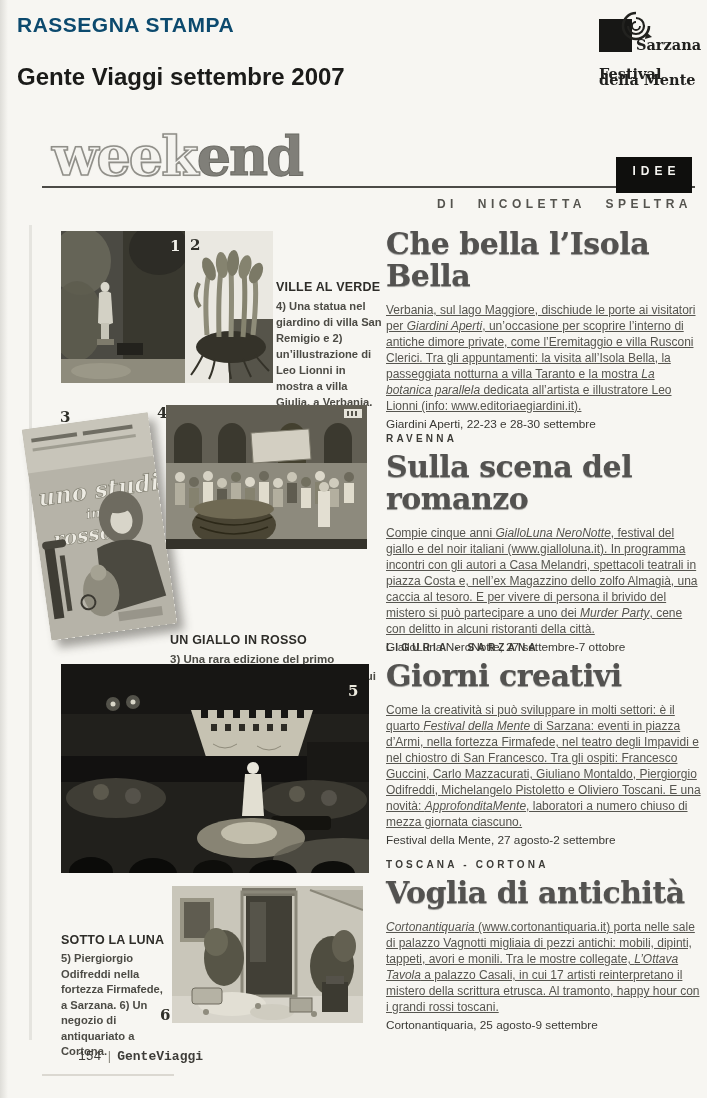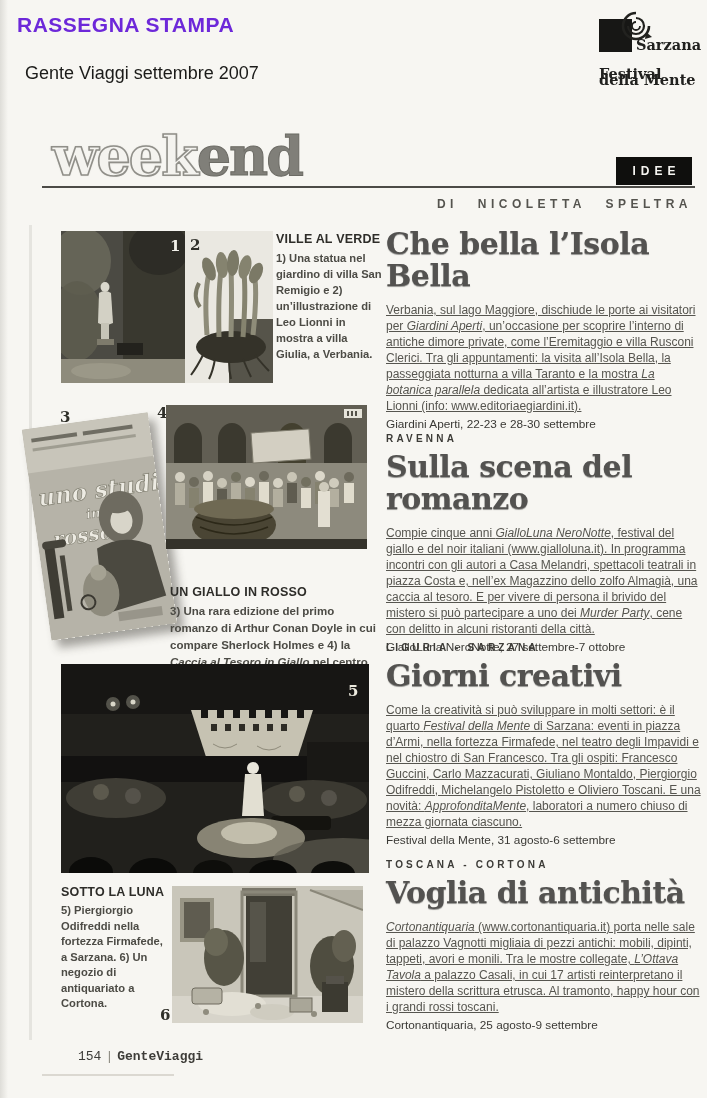--- a/index.html
+++ b/index.html
@@ -5,54 +5,54 @@
   html,body{margin:0;padding:0;background:#e8e6e2;}
   .page{position:relative;width:707px;height:1098px;background:#f7f6f2;overflow:hidden;
         font-family:"Liberation Sans",sans-serif;}
   
   .scan-shadow-left{position:absolute;left:0;top:0;width:8px;height:1098px;
       background:linear-gradient(to right,rgba(110,108,100,.18),rgba(110,108,100,0));}
   .scan-fold{position:absolute;left:29px;top:225px;width:3px;height:815px;background:rgba(100,98,92,.12);}
 
   
   .hdr-title{position:absolute;left:17px;top:13px;font-size:21px;font-weight:bold;
-      letter-spacing:.5px;color:#6d28d9;}
-  .hdr-sub{position:absolute;left:25px;top:63px;font-size:18px;font-weight:normal;color:#1b1b19;}
+      letter-spacing:.5px;color:#0c4a6e;}
+  .hdr-sub{position:absolute;left:17px;top:63px;font-size:24px;font-weight:bold;color:#1b1b19;}
 
   
   .logo{position:absolute;left:597px;top:12px;width:110px;height:82px;
       font-family:"DejaVu Serif",serif;color:#21211f;}
   .logo-square{position:absolute;left:2px;top:7px;width:33px;height:33px;background:#171715;}
   .logo-swirl{position:absolute;left:21px;top:-4px;width:36px;height:36px;}
   .logo-city{position:absolute;left:39px;top:24px;font-size:14.5px;font-weight:bold;}
   .logo-l2{position:absolute;left:2px;top:53px;font-size:14.5px;font-weight:bold;}
   .logo-l3{position:absolute;left:2px;top:59px;font-size:14.5px;font-weight:bold;}
 
   
   .brand{position:absolute;left:52px;top:127px;font-family:"DejaVu Serif",serif;
       font-weight:bold;font-size:54px;line-height:58px;letter-spacing:-2px;}
   .brand-week{color:#f4f3ef;-webkit-text-stroke:1.6px #908f89;text-shadow:0 0 2px rgba(120,119,112,.45);}
   .brand-end{color:#807f79;-webkit-text-stroke:1px #6c6b65;}
   .masthead-rule{position:absolute;left:42px;top:186px;width:653px;height:2px;background:#4c4b47;}
-  .idee{position:absolute;left:616px;top:157px;width:76px;height:28px;background:#0f0f0d;
+  .idee{position:absolute;left:616px;top:157px;width:76px;height:36px;background:#0f0f0d;
       color:#f5f4f0;font-weight:bold;font-size:12px;letter-spacing:5px;text-indent:5px;
       text-align:center;line-height:29px;}
   .byline{position:absolute;left:300px;top:197px;width:392px;text-align:right;font-size:12px;
       font-weight:bold;letter-spacing:4.5px;word-spacing:12px;color:#55544f;}
 
   
   .photo{position:absolute;overflow:hidden;}
   .photo svg{display:block;width:100%;height:100%;}
   .photo3{position:absolute;left:36px;top:420px;width:127px;height:213px;
       transform:rotate(-8deg);box-shadow:6px 8px 10px rgba(60,58,50,.45);overflow:hidden;}
   .photo-num{position:absolute;font-family:"DejaVu Serif",serif;font-weight:bold;font-size:15px;}
 
   
   .caption{position:absolute;}
-  .cap-title{font-weight:bold;font-size:12.5px;color:#2e2d29;letter-spacing:.2px;margin-bottom:4px;}
+  .cap-title{font-weight:bold;font-size:12.5px;color:#2e2d29;letter-spacing:.2px;margin-bottom:4px;margin-top:48px;}
   .cap-text{font-weight:bold;font-size:11px;color:#4c4b45;}
   .cap1{left:276px;top:232px;width:108px;}  .cap1 .cap-text{font-size:11.2px;line-height:16px;}
   .cap2{left:170px;top:585px;width:215px;}  .cap2 .cap-text{font-size:11.5px;line-height:17px;}
   .cap3{left:61px;top:885px;width:104px;}   .cap3 .cap-text{font-size:11.2px;line-height:15.5px;}
   .it{font-style:italic;}
 
   
   .article{position:absolute;left:386px;width:316px;}
   .kicker{font-size:10px;font-weight:bold;letter-spacing:3.2px;color:#3c3b37;margin:0 0 7px 0;}
   .headline{font-family:"DejaVu Serif",serif;font-weight:bold;font-size:30px;line-height:32px;
@@ -134,21 +134,21 @@
       <ellipse cx="48" cy="32" rx="6" ry="13" fill="#7b7966" transform="rotate(4 48 32)"></ellipse>
       <ellipse cx="60" cy="36" rx="6" ry="12" fill="#85836f" transform="rotate(14 60 36)"></ellipse>
       <ellipse cx="71" cy="42" rx="6" ry="11" fill="#7b7966" transform="rotate(24 71 42)"></ellipse>
       <path d="M14,52 q-7,14 1,24" stroke="#7b7966" stroke-width="4" fill="none"></path>
     </svg>
   </div>
   <div class="photo-num" style="left:190px;top:236px;color:#30302a;">2</div>
 
   <div class="caption cap1">
     <div class="cap-title">VILLE AL VERDE</div>
-    <div class="cap-text"><span>1) Una statua nel giardino di villa San Remigio e 2) un’illustrazione di Leo Lionni in mostra a villa Giulia, a Verbania.</span></div>
+    <div class="cap-text"><span>4) Una statua nel giardino di villa San Remigio e 2) un’illustrazione di Leo Lionni in mostra a villa Giulia, a Verbania.</span></div>
   </div>
 
   <div class="photo-num" style="left:60px;top:408px;color:#30302a;">3</div>
   <div class="photo3">
     <svg viewBox="0 0 127 213" preserveAspectRatio="none" style="display:block;width:100%;height:100%;">
       <rect width="127" height="213" fill="#b6b3a8"></rect>
       <rect width="127" height="44" fill="#c8c5ba"></rect>
       <rect x="8" y="10" width="46" height="4" fill="#6f6d63"></rect>
       <rect x="60" y="10" width="50" height="4" fill="#6f6d63"></rect>
       <rect x="8" y="20" width="104" height="3" fill="#8d8b80" opacity=".7"></rect>
@@ -315,21 +315,21 @@
     <p class="kicker">RAVENNA</p>
     <h2 class="headline">Sulla scena del romanzo</h2>
     <p class="abody"><span>Compie cinque anni </span><span class="it">GialloLuna NeroNotte</span><span>, festival del giallo e del noir italiani (www.gialloluna.it). In programma incontri con gli autori a Casa Melandri, spettacoli teatrali in piazza Costa e, nell’ex Magazzino dello zolfo Almagià, una caccia al tesoro. E per vivere di persona il brivido del mistero si può partecipare a uno dei </span><span class="it">Murder Party</span><span>, cene con delitto in alcuni ristoranti della città.</span></p>
     <p class="afoot">GialloLuna NeroNotte, 27 settembre-7 ottobre</p>
   </div>
 
   <div class="article a3">
     <p class="kicker">LIGURIA - SARZANA</p>
     <h2 class="headline">Giorni creativi</h2>
     <p class="abody"><span>Come la creatività si può sviluppare in molti settori: è il quarto </span><span class="it">Festival della Mente</span><span> di Sarzana: eventi in piazza d’Armi, nella fortezza Firmafede, nel teatro degli Impavidi e nel chiostro di San Francesco. Tra gli ospiti: Francesco Guccini, Carlo Mazzacurati, Giuliano Montaldo, Piergiorgio Odifreddi, Michelangelo Pistoletto e Oliviero Toscani. E una novità: </span><span class="it">ApprofonditaMente</span><span>, laboratori a numero chiuso di mezza giornata ciascuno.</span></p>
-    <p class="afoot">Festival della Mente, 31 agosto-6 settembre</p>
+    <p class="afoot">Festival della Mente, 27 agosto-2 settembre</p>
   </div>
 
   <div class="article a4">
     <p class="kicker">TOSCANA - CORTONA</p>
     <h2 class="headline">Voglia di antichità</h2>
     <p class="abody"><span class="it">Cortonantiquaria</span><span> (www.cortonantiquaria.it) porta nelle sale di palazzo Vagnotti migliaia di pezzi antichi: mobili, dipinti, tappeti, avori e monili. Tra le mostre collegate, </span><span class="it">L’Ottava Tavola</span><span> a palazzo Casali, in cui 17 artisti reinterpretano il mistero della scrittura etrusca. Al tramonto, happy hour con i grandi rossi toscani.</span></p>
     <p class="afoot">Cortonantiquaria, 25 agosto-9 settembre</p>
   </div>
 
   <div class="pfoot"><span>154</span><span class="sep">|</span><span class="mag">GenteViaggi</span></div>

